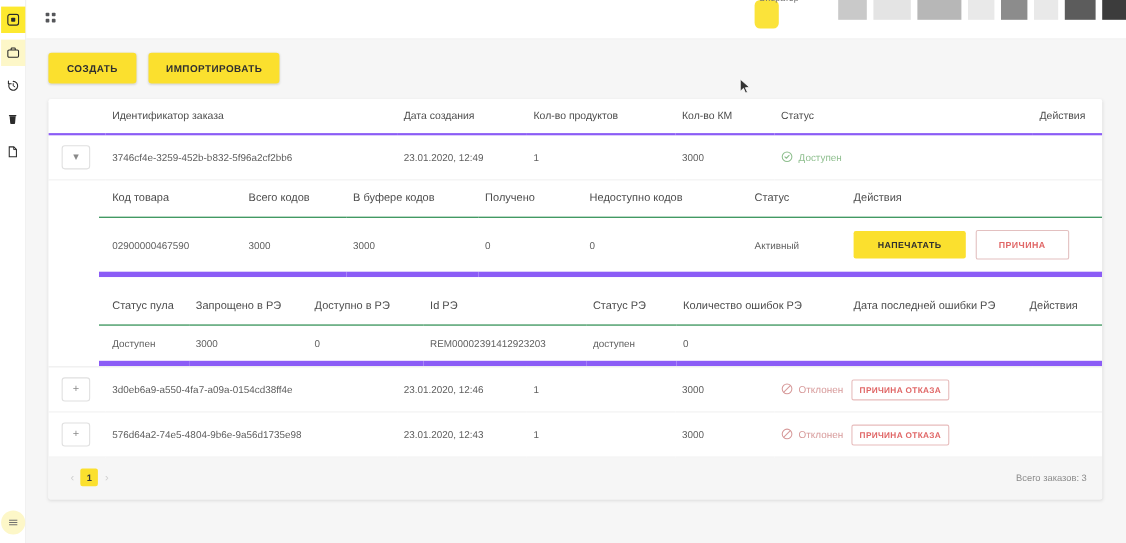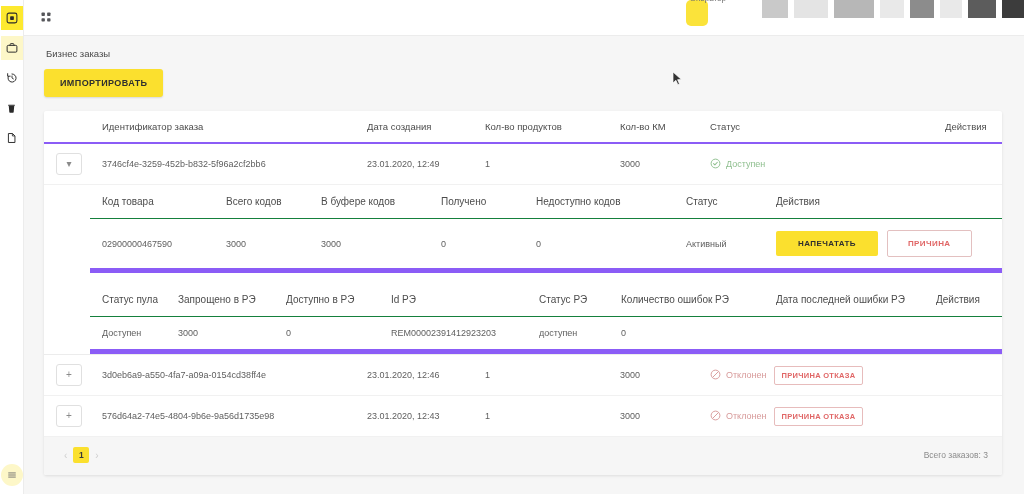--- a/index.html
+++ b/index.html
@@ -225,23 +225,23 @@
     <div class="redact r4"></div>
     <div class="redact r5"></div>
     <div class="redact r6"></div>
     <div class="redact r7"></div>
     <div class="redact r8"></div>
   </div>
 </div>
 
 <div class="page">
 
-  <div class="breadcrumb">Бизнес заказы</div>
 
   <div class="btn-row">
+    <button class="btn-yellow btn-create">СОЗДАТЬ</button>
     <button class="btn-yellow btn-import">ИМПОРТИРОВАТЬ</button>
   </div>
 
   <div class="card">
     <table class="outer">
       <colgroup>
         <col style="width:52px">
           <col style="width:265px">
           <col style="width:118px">
         <col style="width:135px">

